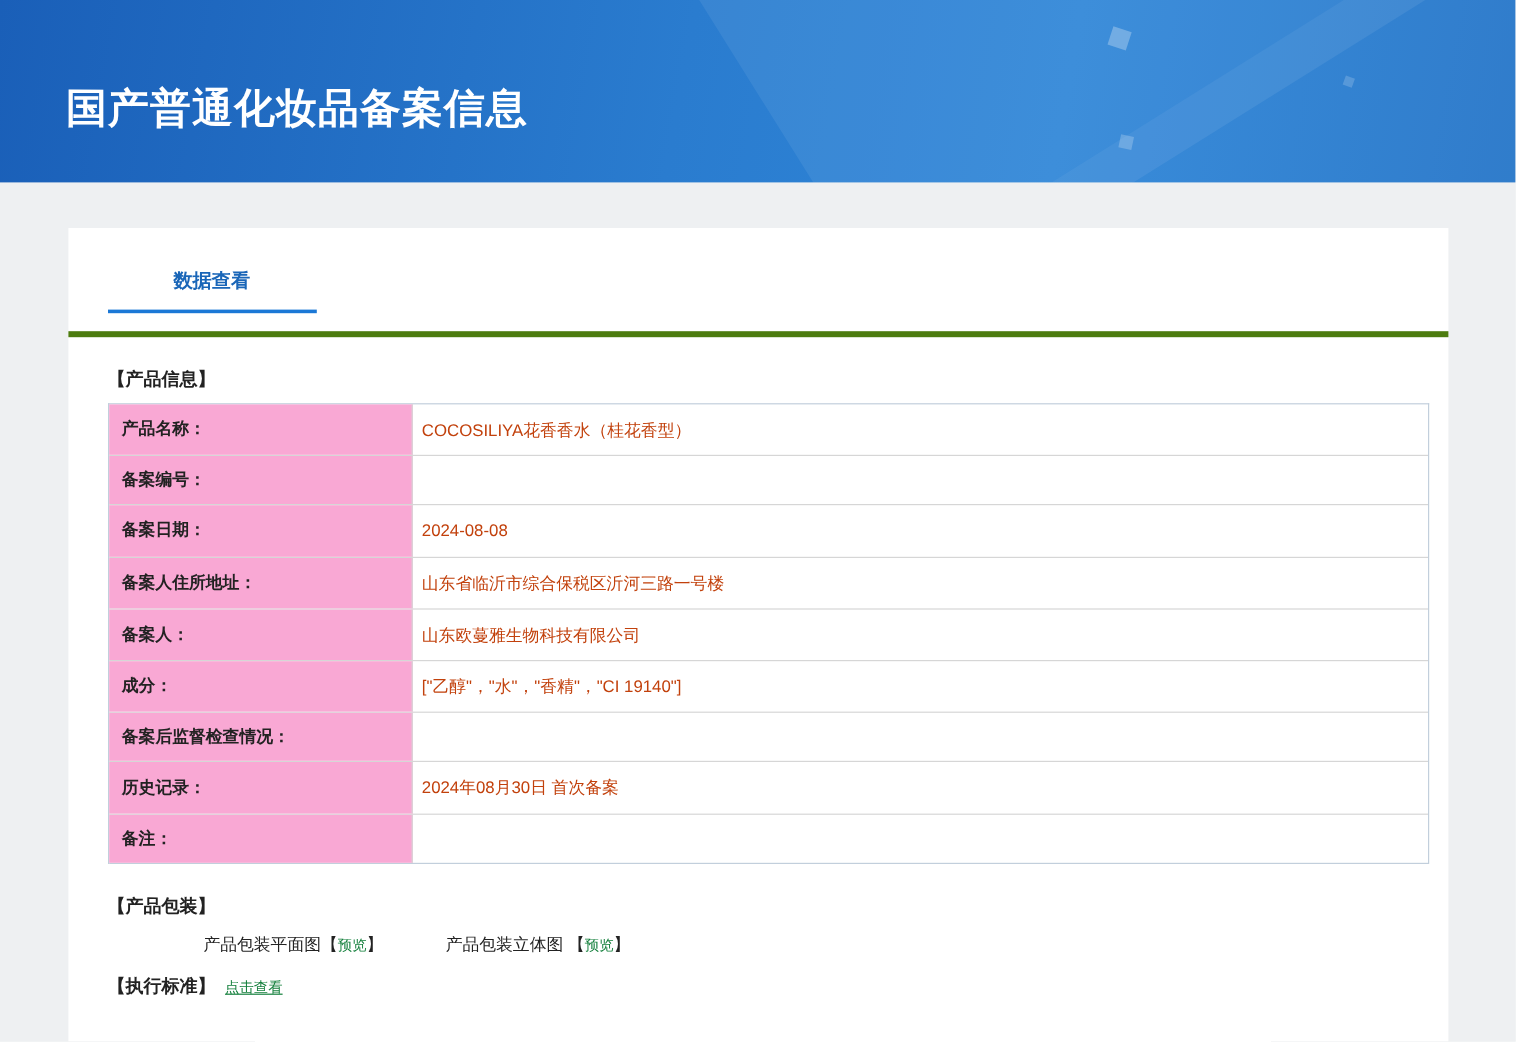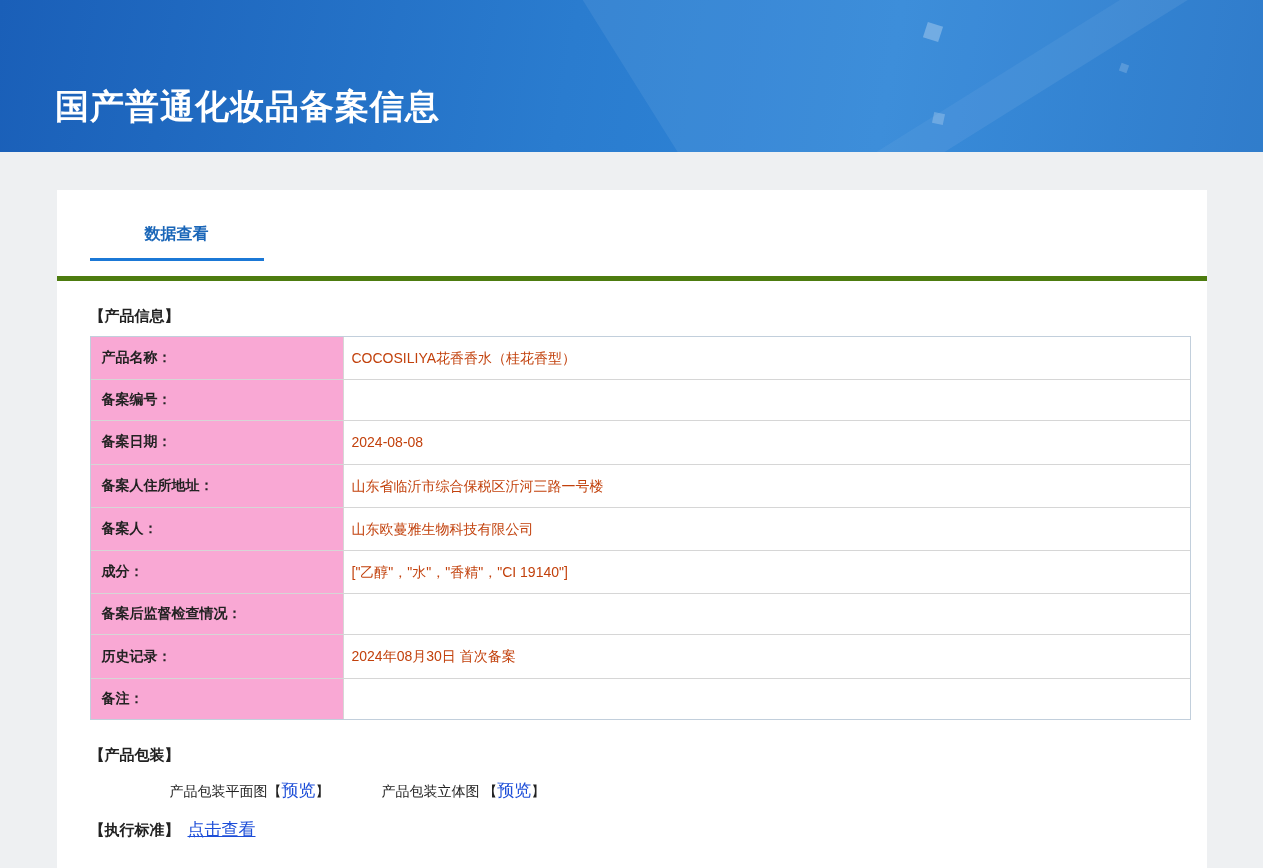--- a/index.html
+++ b/index.html
@@ -48,21 +48,21 @@
   }
   .banner .deco-sq3 {
     position: absolute;
     width: 8px; height: 8px;
     background: rgba(255,255,255,0.18);
     transform: rotate(20deg);
     top: 64px; left: 1120px;
   }
   .banner h1 {
     position: absolute;
-    left: 55px; top: 84px;
+    left: 55px; top: 68px;
     font-size: 34px;
     font-weight: bold;
     color: #ffffff;
     letter-spacing: 1px;
   }
 
   
   .page-wrap { padding: 38px 0 0 0; }
   .card {
     width: 1150px;
@@ -133,23 +133,23 @@
 
   
   .packaging-line {
     margin: 14px 0 0 33px;
     font-size: 14px;
     color: #222;
   }
   .pack-item { margin-left: 48px; }
   .pack-item:first-child { margin-left: 80px; }
   a.preview-link, a.view-link {
-    color: #1d4ed8;
+    color: #15803d;
     cursor: pointer;
-    font-size: 17px;
+    font-size: 12px;
   }
   a.preview-link { text-decoration: none; }
   a.view-link { text-decoration: underline; }
 
   .std-line {
     margin: 16px 0 0 33px;
     font-size: 15px;
   }
   .std-line .std-label {
     font-weight: bold;

